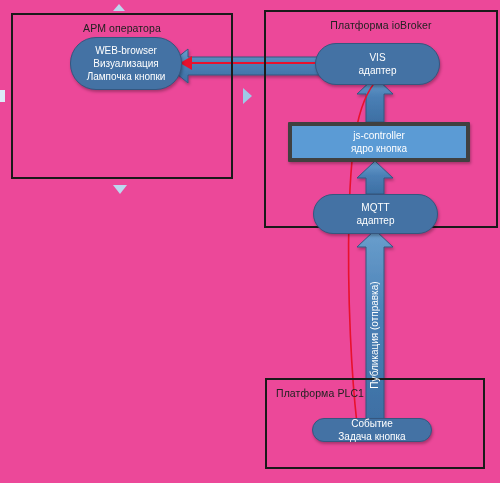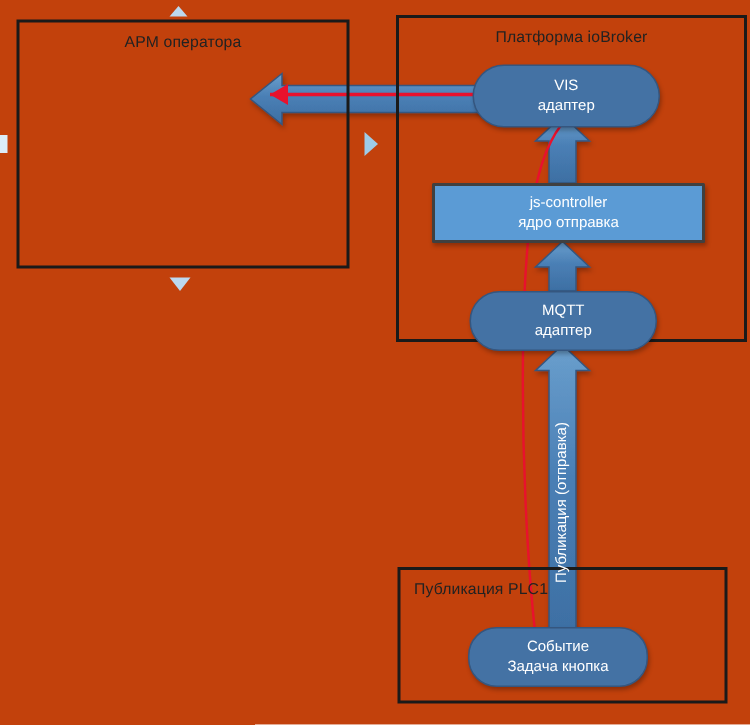--- a/index.html
+++ b/index.html
@@ -7,21 +7,21 @@
     padding: 0;
     background: #ffffff;
   }
   body {
     font-family: "Liberation Sans", sans-serif;
   }
   #canvas {
     position: relative;
     width: 500px;
     height: 483px;
-    background: #c2410c;
+    background: #ec4899;
     overflow: hidden;
   }
   .svg-layer {
     position: absolute;
     left: 0;
     top: 0;
     width: 500px;
     height: 483px;
   }
   .panel {
@@ -61,21 +61,21 @@
     text-align: center;
     font-size: 10px;
     line-height: 13px;
     box-sizing: border-box;
     box-shadow: 1px 2px 3px rgba(0,0,0,0.28);
   }
   .pill .ln { display: block; white-space: nowrap; }
   .rect-node {
     position: absolute;
     background: #5B9BD5;
-    border: 2px solid #404040;
+    border: 4px solid #404040;
     color: #ffffff;
     display: flex;
     flex-direction: column;
     align-items: center;
     justify-content: center;
     text-align: center;
     font-size: 10px;
     line-height: 13px;
     box-sizing: border-box;
     box-shadow: 1px 2px 3px rgba(0,0,0,0.28);
@@ -155,40 +155,45 @@
   <div class="panel" style="left:11px; top:13px; width:222px; height:166px;">
     <div class="panel-title centered">АРМ оператора</div>
   </div>
 
   <div class="panel" style="left:264px; top:10px; width:234px; height:218px;">
     <div class="panel-title centered">Платформа ioBroker</div>
   </div>
 
   <div class="panel" style="left:265px; top:378px; width:220px; height:91px;">
     <div class="panel-title left-aligned">
-      <div>Публикация PLC1</div>
+      <div>Платформа PLC1</div>
     </div>
   </div>
 
+  <div class="pill" style="left:70px; top:37px; width:112px; height:53px; border-radius:26px;">
+    <span class="ln">WEB-browser</span>
+    <span class="ln">Визуализация</span>
+    <span class="ln">Лампочка кнопки</span>
+  </div>
 
   <div class="pill" style="left:315px; top:43px; width:125px; height:42px; border-radius:21px;text-align:right;">
     <span class="ln">VIS</span>
     <span class="ln">адаптер</span>
   </div>
 
   <div class="rect-node" style="left:288px; top:122px; width:182px; height:40px; border-radius:1px;">
     <span class="ln">js-controller</span>
-    <span class="ln">ядро отправка</span>
+    <span class="ln">ядро кнопка</span>
   </div>
 
   <div class="pill" style="left:313px; top:194px; width:125px; height:40px; border-radius:20px;">
     <span class="ln">MQTT</span>
     <span class="ln">адаптер</span>
   </div>
 
-  <div class="pill" style="left:312px; top:418px; width:120px; height:40px; border-radius:19px;">
+  <div class="pill" style="left:312px; top:418px; width:120px; height:24px; border-radius:19px;">
     <span class="ln">Событие</span>
     <span class="ln">Задача кнопка</span>
   </div>
 
   <div class="vlabel" style="left:306px; top:328px; width:138px; height:14px; line-height:14px;">Публикация (отправка)</div>
 
 </div>
 
 </body></html>

